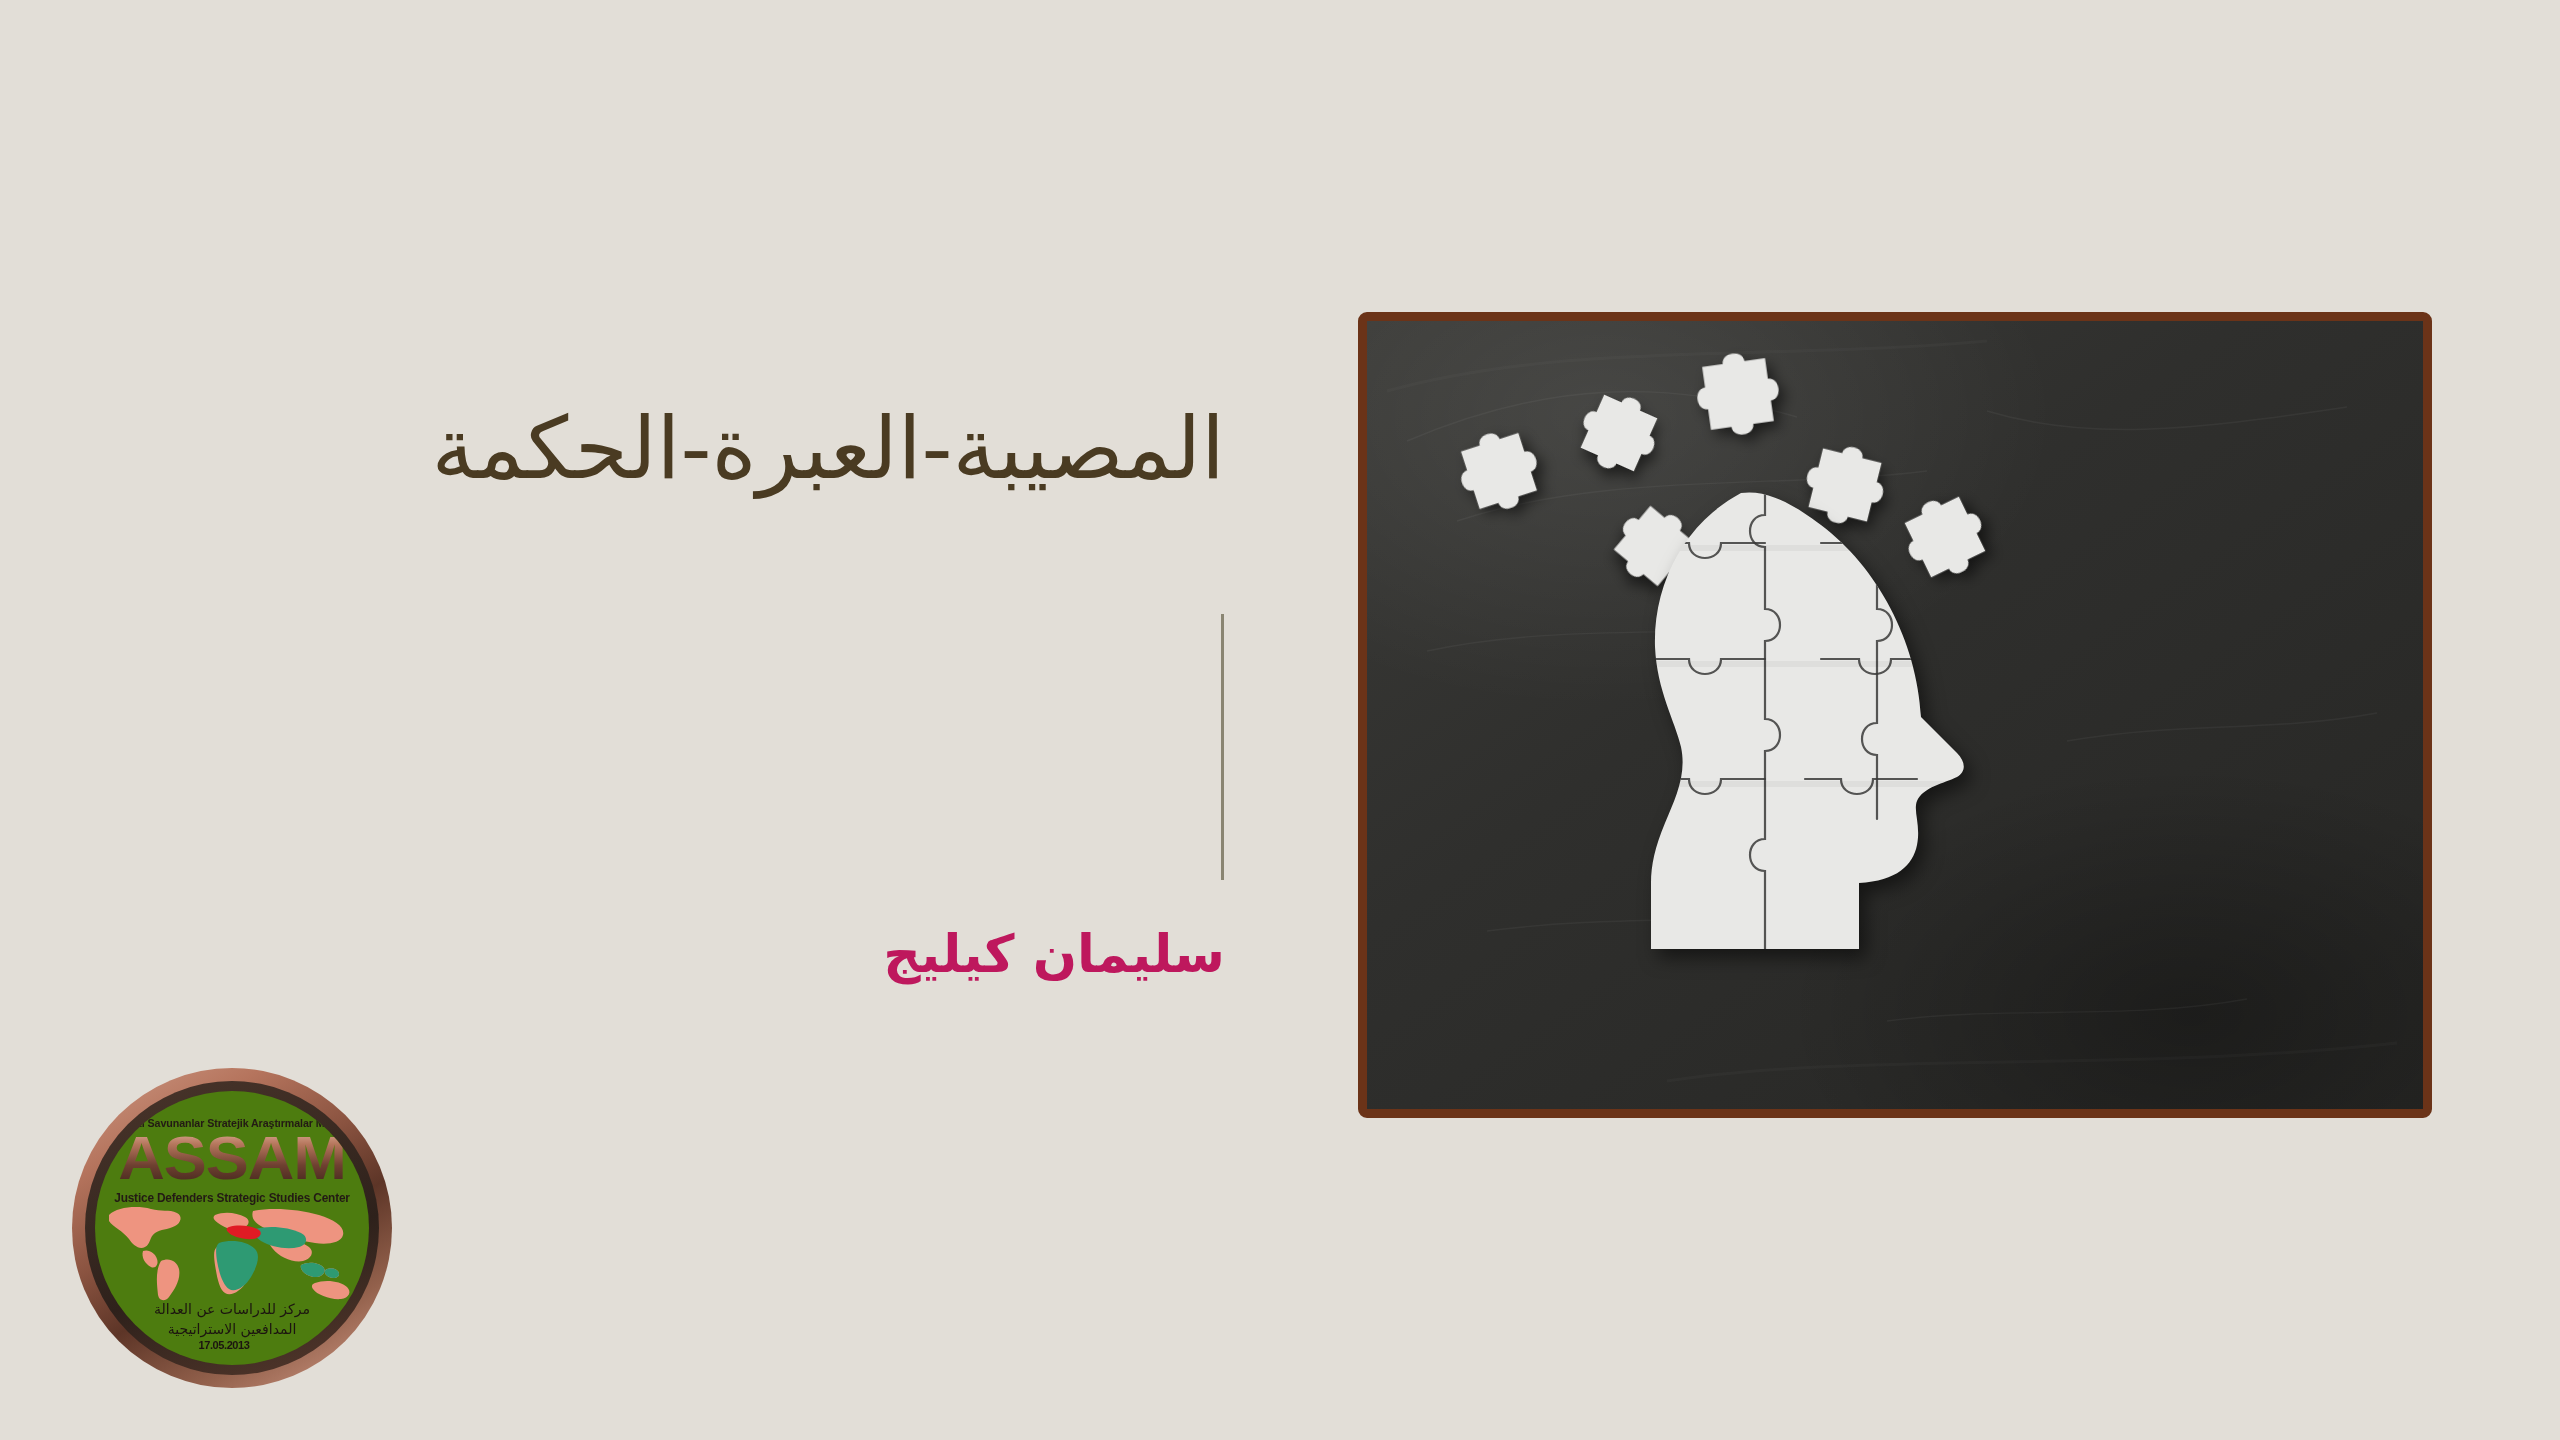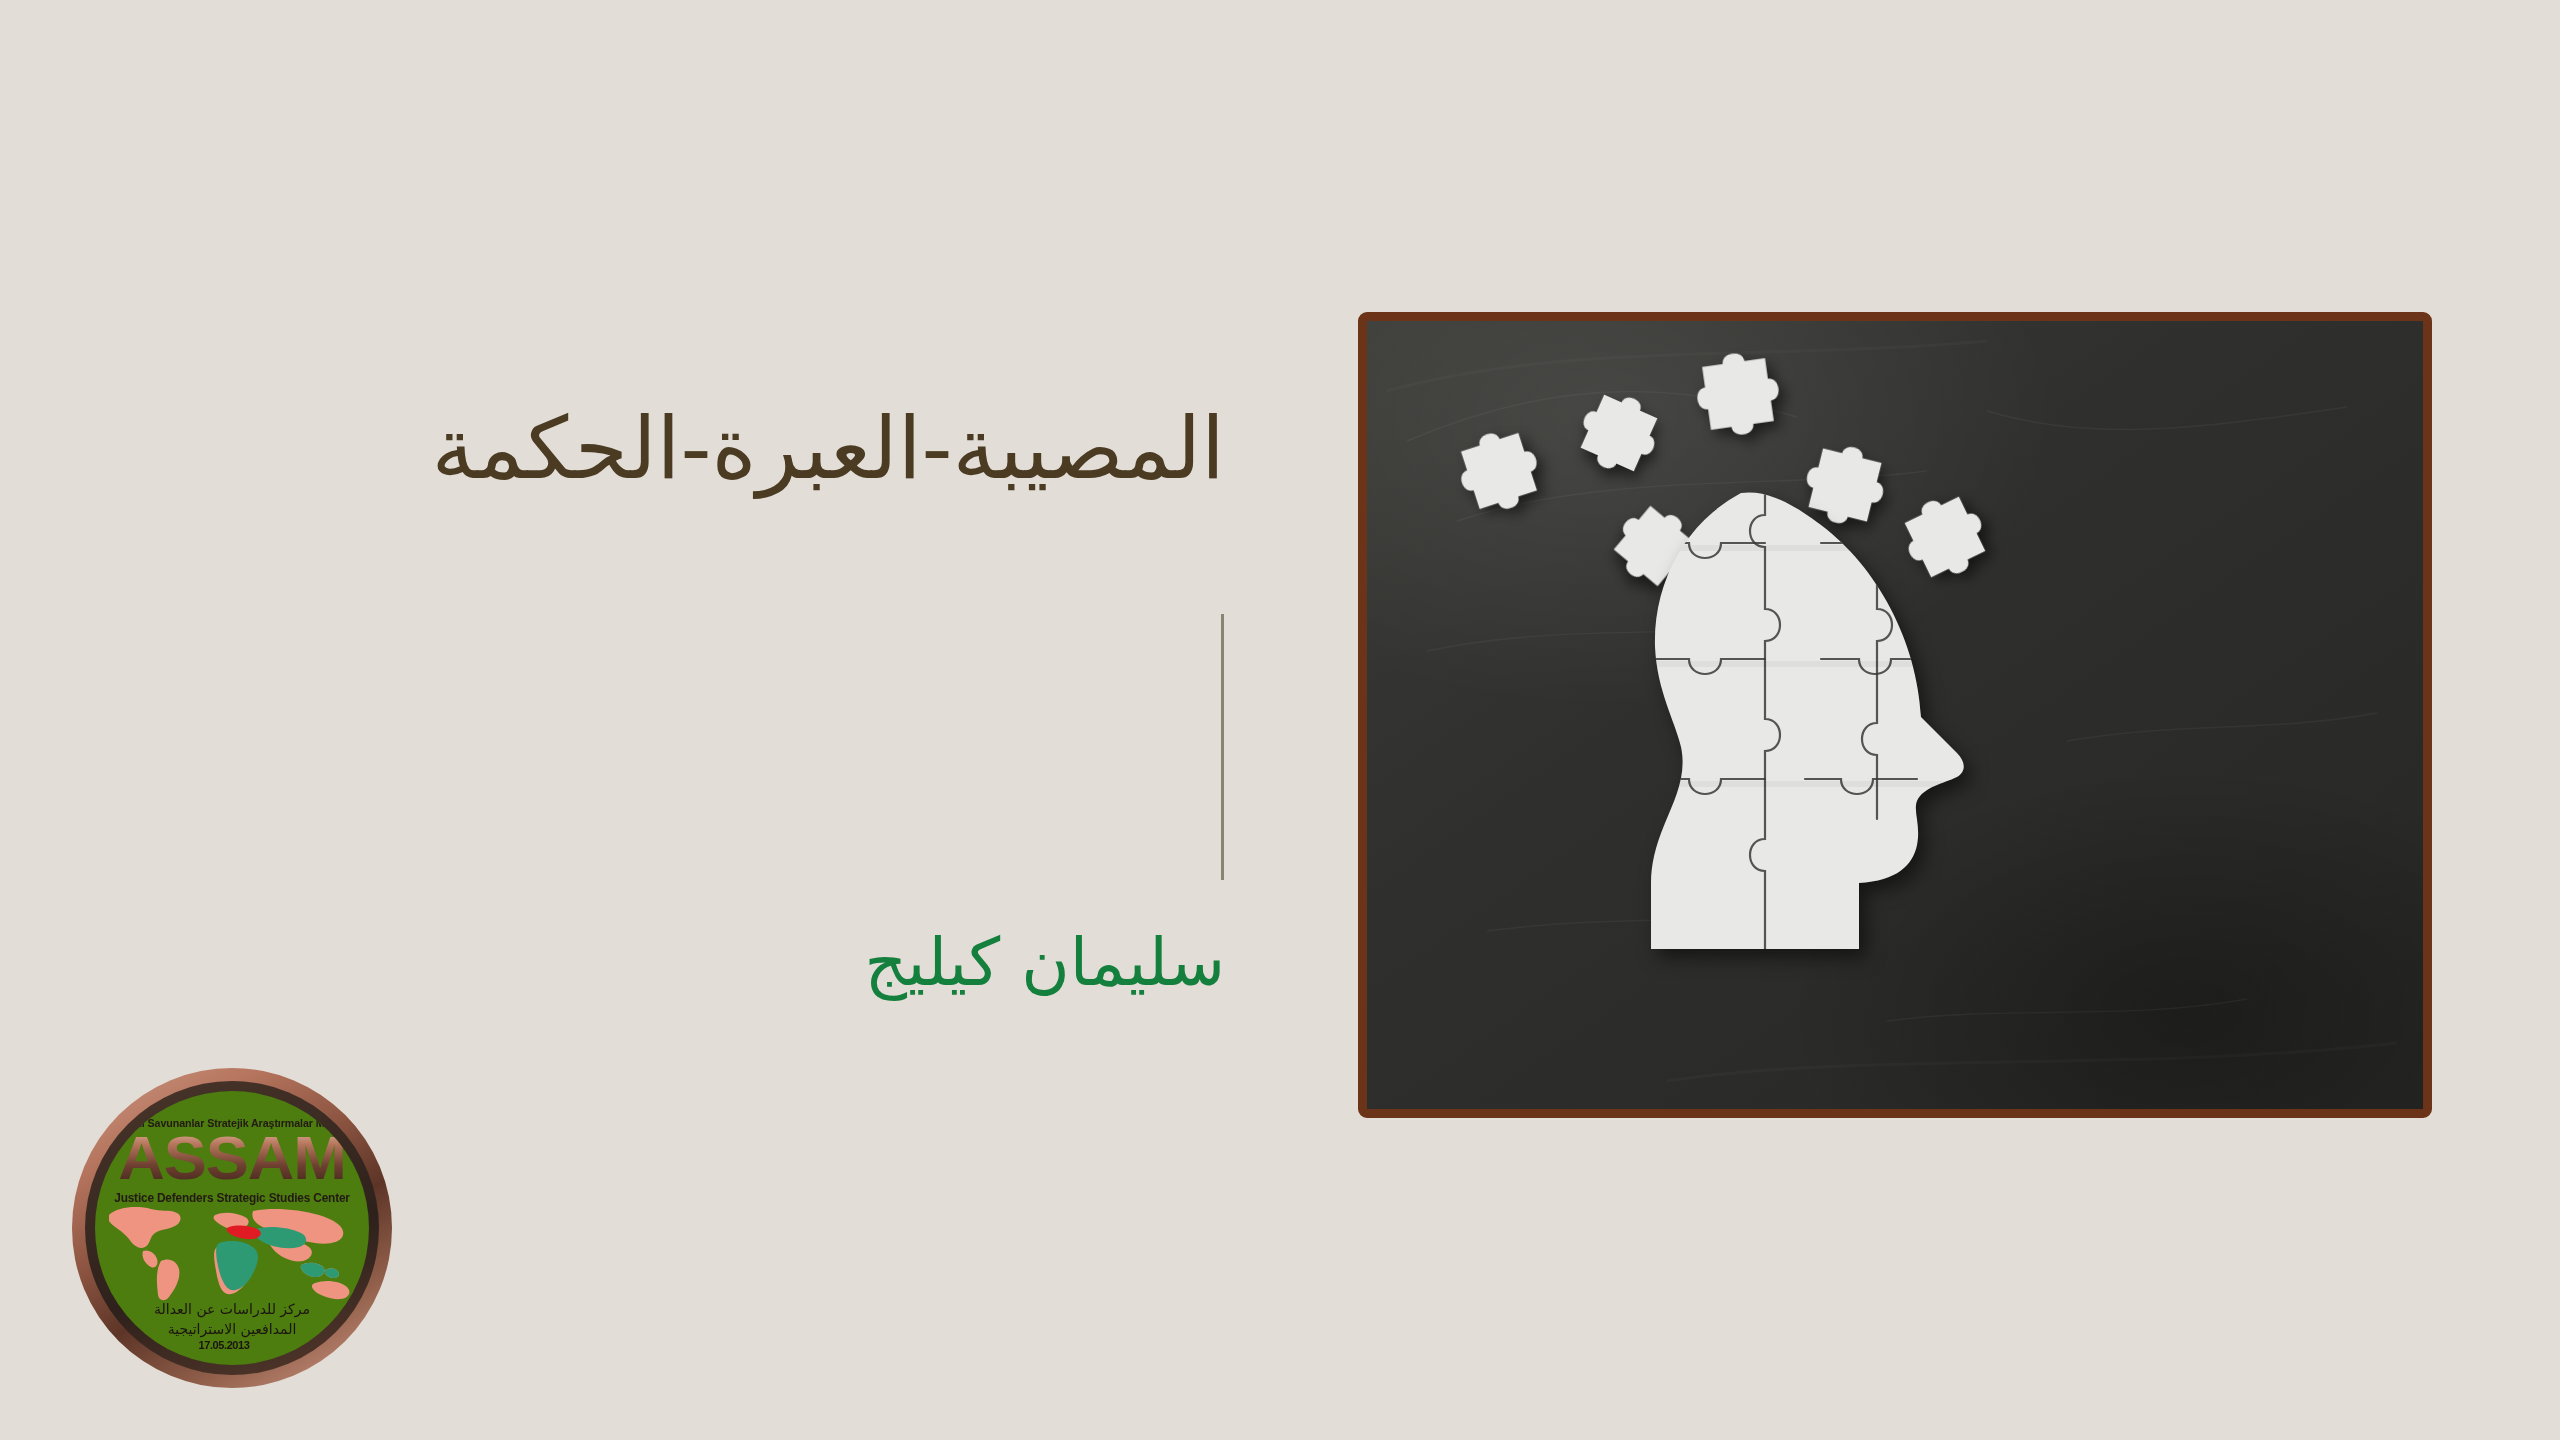--- a/index.html
+++ b/index.html
@@ -44,24 +44,24 @@
   #author-block {
     position: absolute;
     left: 380px;
     top: 925px;
     width: 845px;
     text-align: right;
     direction: rtl;
   }
   #author-name {
     font-family: "DejaVu Sans", sans-serif;
-    font-size: 66px;
+    font-size: 52px;
     line-height: 1.15;
-    font-weight: 400;
-    color: #15803d;
+    font-weight: 700;
+    color: #be185d;
     white-space: nowrap;
   }
 
   
   #picture-panel {
     position: absolute;
     left: 1358px;
     top: 312px;
     width: 1074px;
     height: 806px;

